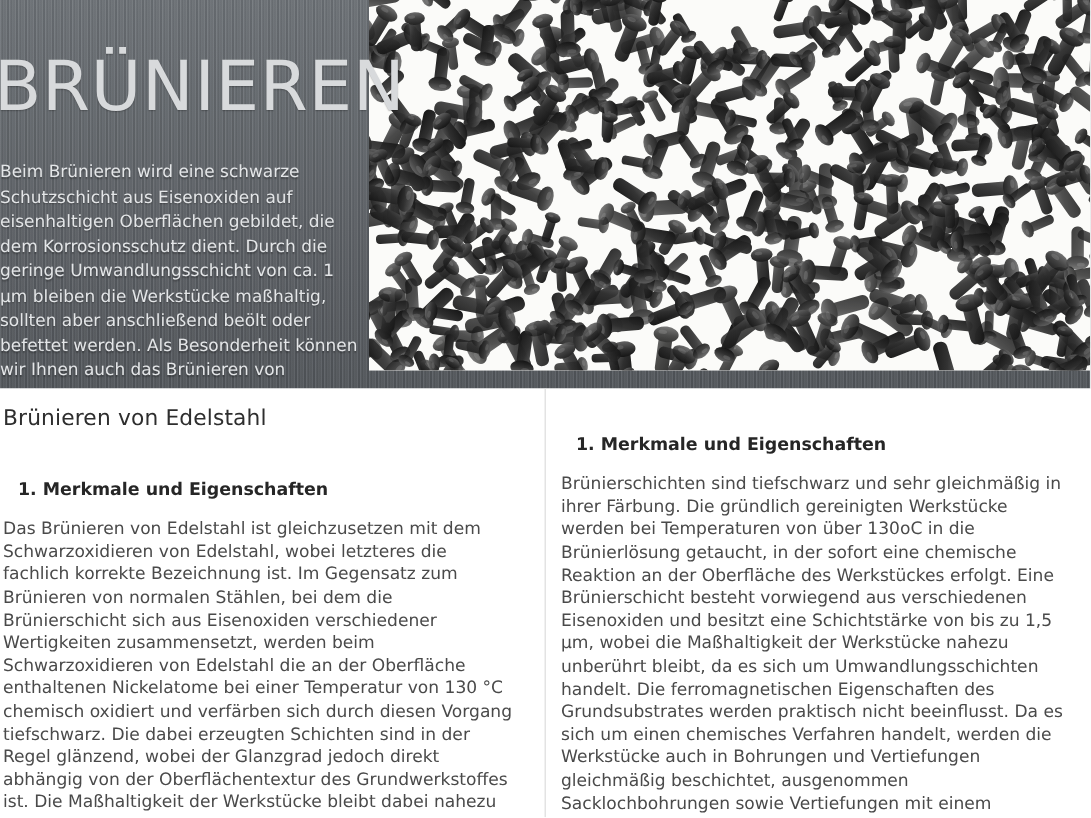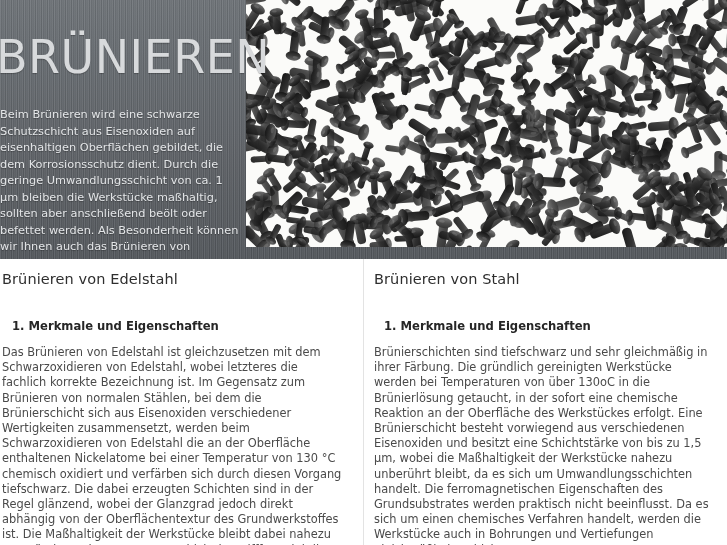--- a/index.html
+++ b/index.html
@@ -720,20 +720,19 @@
 
     <div class="col-divider"></div>
 
     <div class="col col-left">
       <h2 class="sec-title">Brünieren von Edelstahl</h2>
       <h3 class="sub-title">1. Merkmale und Eigenschaften</h3>
       <p class="body-text">Das Brünieren von Edelstahl ist gleichzusetzen mit dem Schwarzoxidieren von Edelstahl, wobei letzteres die fachlich korrekte Bezeichnung ist. Im Gegensatz zum Brünieren von normalen Stählen, bei dem die Brünierschicht sich aus Eisenoxiden verschiedener Wertigkeiten zusammensetzt, werden beim Schwarzoxidieren von Edelstahl die an der Oberfläche enthaltenen Nickelatome bei einer Temperatur von 130 °C chemisch oxidiert und verfärben sich durch diesen Vorgang tiefschwarz. Die dabei erzeugten Schichten sind in der Regel glänzend, wobei der Glanzgrad jedoch direkt abhängig von der Oberflächentextur des Grundwerkstoffes ist. Die Maßhaltigkeit der Werkstücke bleibt dabei nahezu unverändert. Die so erzeugte Schicht ist grifffest, duktil und besitzt eine Schichtstärke von weniger als 1 µm. Die Färbung ist an allen Stellen des Werkstückes sehr gleichmäßig, auch in Bohrungen und Vertiefungen mit einem Durchmesser von größer 1 mm. Werkstückeigenschaften werden durch das Schwarzoxidieren nicht verändert. Die erzeugten schwarzen Schichten</p>
     </div>
 
     <div class="col col-right">
-      <h2 class="sec-title">Brünieren von Stahl</h2>
       <h3 class="sub-title">1. Merkmale und Eigenschaften</h3>
       <p class="body-text">Brünierschichten sind tiefschwarz und sehr gleichmäßig in ihrer Färbung. Die gründlich gereinigten Werkstücke werden bei Temperaturen von über 130oC in die Brünierlösung getaucht, in der sofort eine chemische Reaktion an der Oberfläche des Werkstückes erfolgt. Eine Brünierschicht besteht vorwiegend aus verschiedenen Eisenoxiden und besitzt eine Schichtstärke von bis zu 1,5 µm, wobei die Maßhaltigkeit der Werkstücke nahezu unberührt bleibt, da es sich um Umwandlungsschichten handelt. Die ferromagnetischen Eigenschaften des Grundsubstrates werden praktisch nicht beeinflusst. Da es sich um einen chemisches Verfahren handelt, werden die Werkstücke auch in Bohrungen und Vertiefungen gleichmäßig beschichtet, ausgenommen Sacklochbohrungen sowie Vertiefungen mit einem Durchmesser kleiner 1 mm.</p>
 
     </div>
 
   </div>
 </div>
 
 </body></html>

